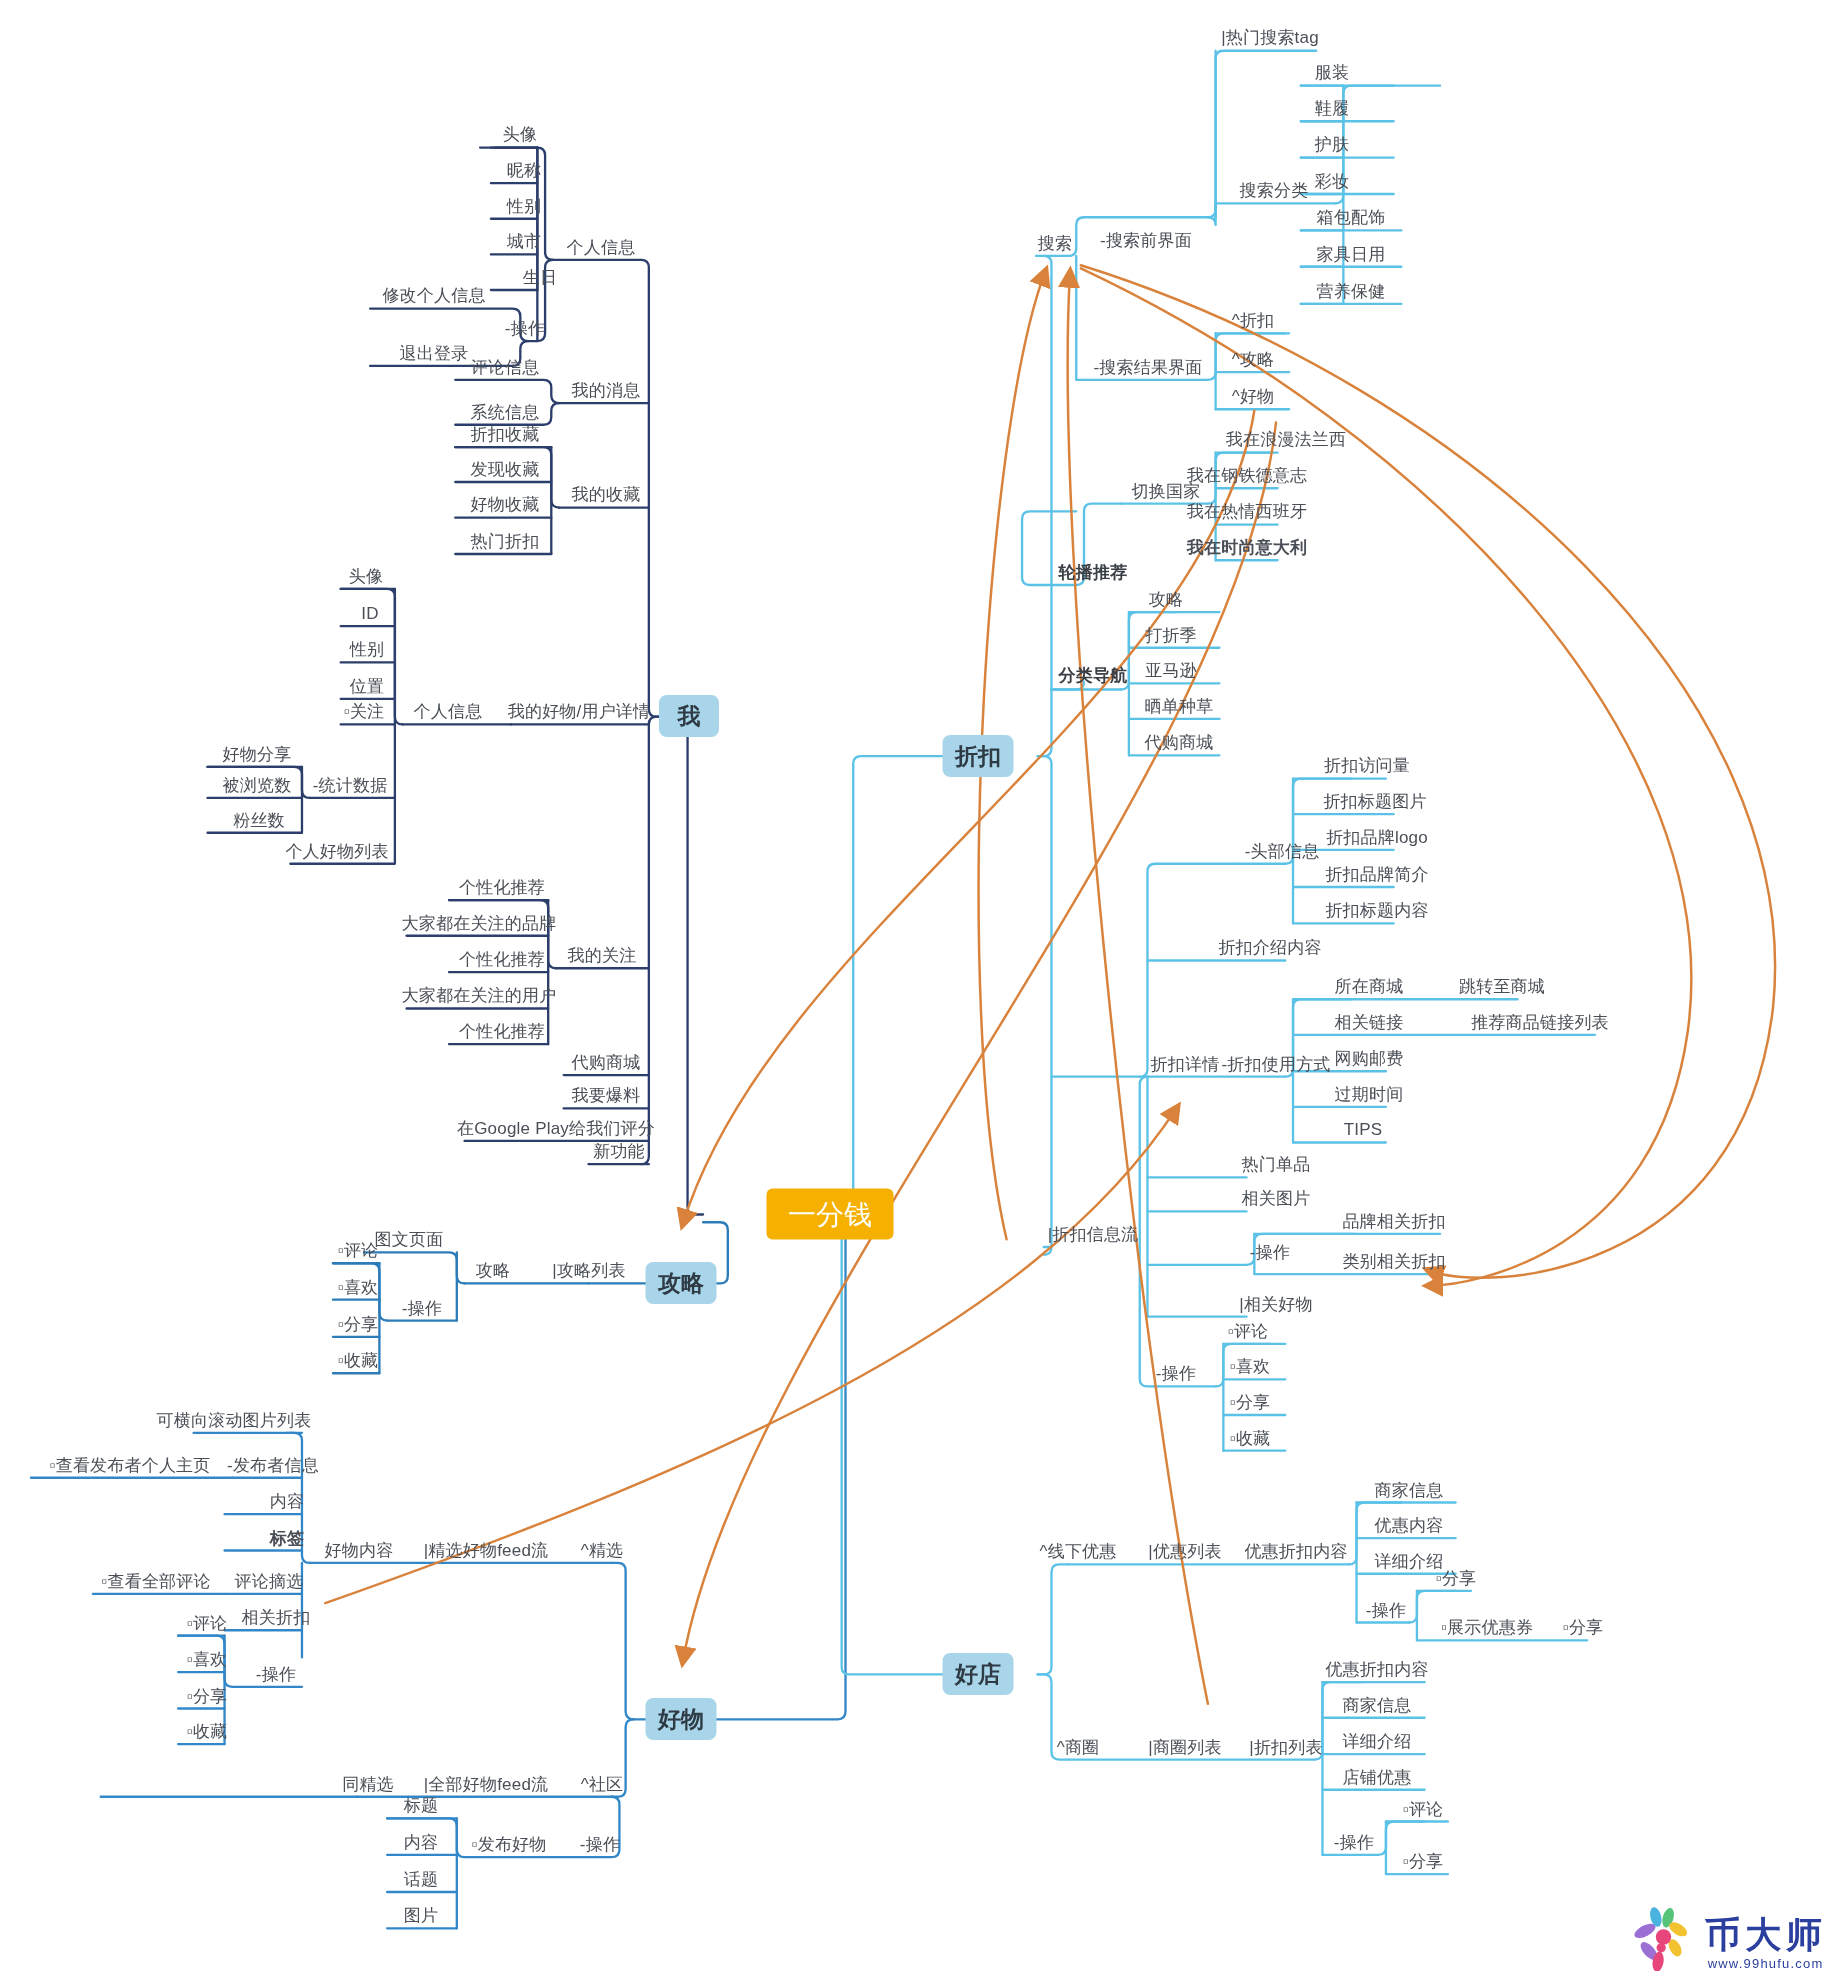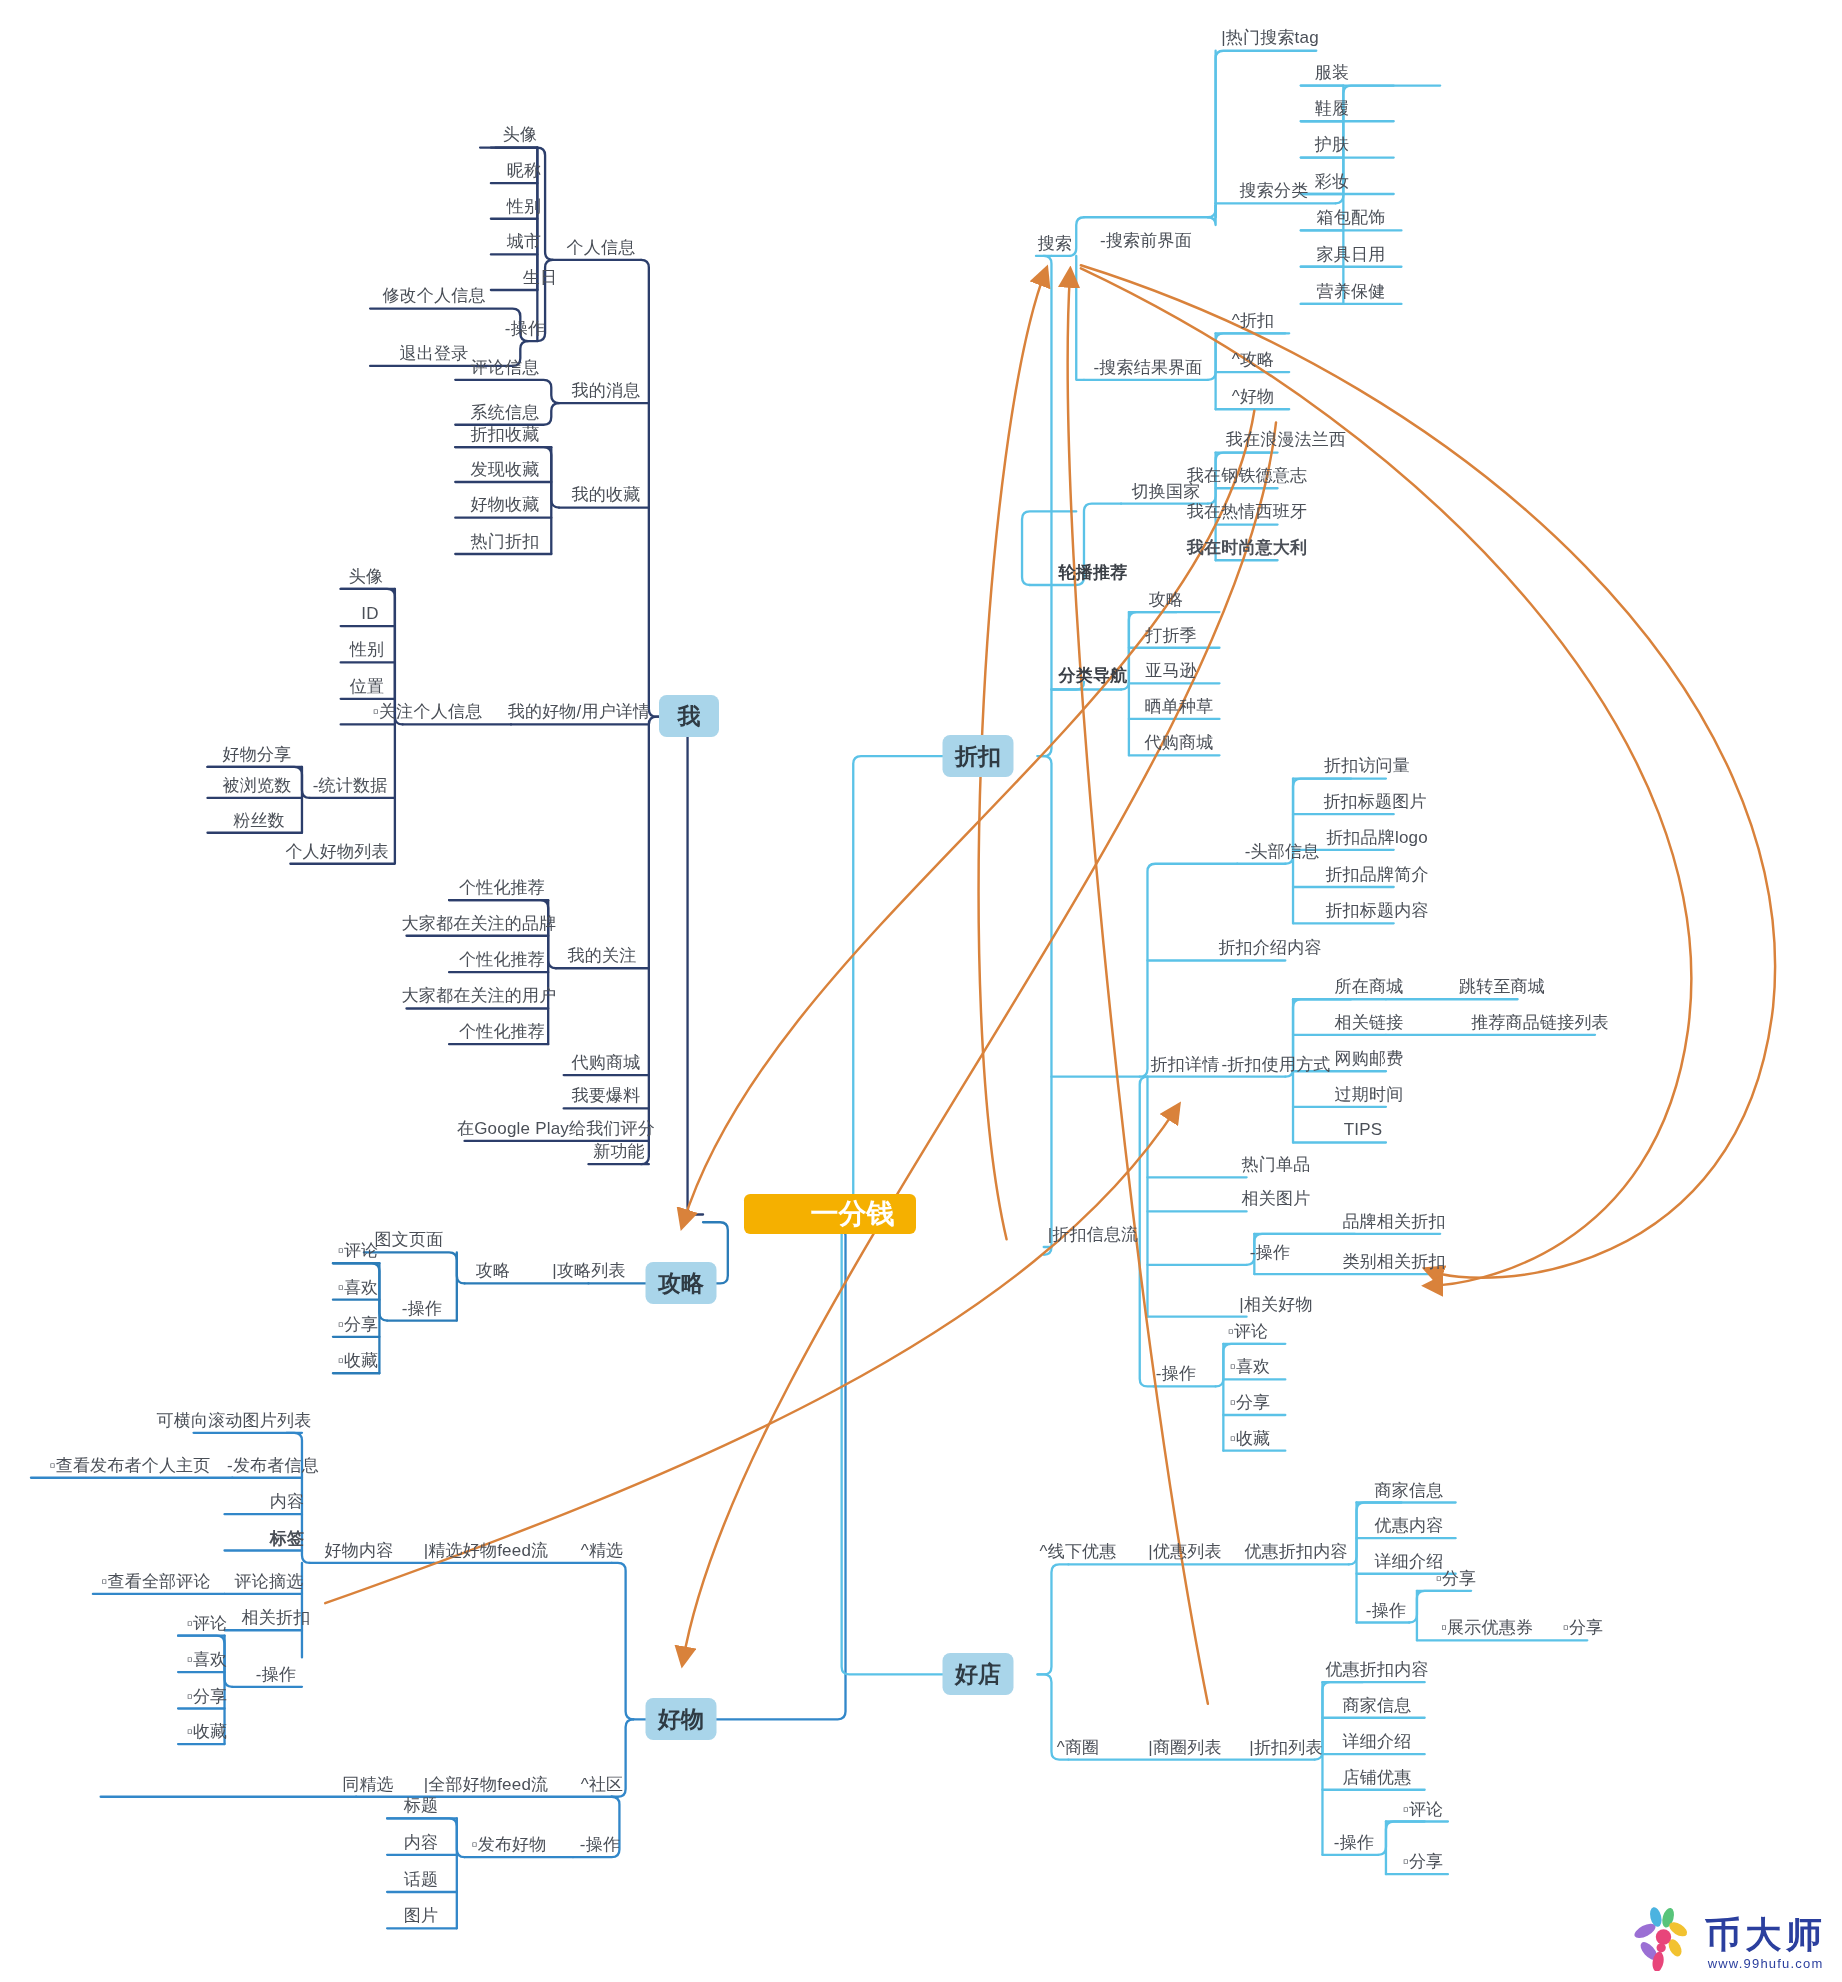--- a/index.html
+++ b/index.html
@@ -4,22 +4,22 @@
 <style>
   html,body{margin:0;padding:0;background:#ffffff;}
   body{font-family:"Liberation Sans","DejaVu Sans",sans-serif;}
   #stage{position:relative;width:1842px;height:1983px;background:#fff;overflow:hidden;}
   svg.links{position:absolute;left:0;top:0;width:1842px;height:1983px;pointer-events:none;}
   .lbl{position:absolute;font-size:17px;color:#4a4f57;white-space:nowrap;line-height:1;
        transform:translate(-50%,-100%);letter-spacing:0.2px;}
   .lbl.b{font-weight:bold;color:#3a3f46;}
   .node{position:absolute;transform:translate(-50%,-50%);border-radius:7.7px;
         display:flex;align-items:center;justify-content:center;white-space:nowrap;}
-  .node.root{background:#f5b000;color:#fff;font-size:28px;font-weight:bold;
-             width:127px;height:40px;border-radius:6.2px;padding-left:45px;}
+  .node.root{background:#f5b000;color:#fff;font-size:28px;font-weight:normal;
+             width:127px;height:51px;border-radius:6.2px;}
   .node.l1{background:#a9d5ea;color:#2f3b44;font-size:23px;font-weight:bold;
            width:60px;height:42px;border-radius:7.7px;}
   .node.l1.wide{width:71px;}
   .wm{position:absolute;right:15.5px;bottom:12.4px;display:flex;align-items:flex-end;gap:7.7px;}
   .wm-txt{display:flex;flex-direction:column;align-items:center;}
   .wm-cn{font-size:36px;font-weight:bold;color:#2b3f9e;letter-spacing:4.6px;line-height:1;}
   .wm-url{font-size:13px;color:#2b3f9e;letter-spacing:1.2px;margin-top:3.1px;}
 </style>
 </head>
 <body>
@@ -303,21 +303,21 @@
   <div class="lbl" style="left:505px;top:478px;">发现收藏</div>
   <div class="lbl" style="left:505px;top:513px;">好物收藏</div>
   <div class="lbl" style="left:505px;top:550px;">热门折扣</div>
 
   <div class="lbl" style="left:579px;top:720px;">我的好物/用户详情</div>
   <div class="lbl" style="left:448px;top:720px;">个人信息</div>
   <div class="lbl" style="left:366px;top:585px;">头像</div>
   <div class="lbl" style="left:370px;top:622px;">ID</div>
   <div class="lbl" style="left:367px;top:658px;">性别</div>
   <div class="lbl" style="left:367px;top:695px;">位置</div>
-  <div class="lbl" style="left:364px;top:720px;margin-left:29px;">▫关注</div>
+  <div class="lbl" style="left:364px;top:720px;">▫关注</div>
   <div class="lbl" style="left:350px;top:794px;">-统计数据</div>
   <div class="lbl" style="left:257px;top:763px;">好物分享</div>
   <div class="lbl" style="left:257px;top:794px;">被浏览数</div>
   <div class="lbl" style="left:259px;top:829px;">粉丝数</div>
   <div class="lbl" style="left:337px;top:860px;">个人好物列表</div>
 
   <div class="lbl" style="left:602px;top:964px;">我的关注</div>
   <div class="lbl" style="left:502px;top:896px;">个性化推荐</div>
   <div class="lbl" style="left:479px;top:932px;">大家都在关注的品牌</div>
   <div class="lbl" style="left:502px;top:968px;">个性化推荐</div>

